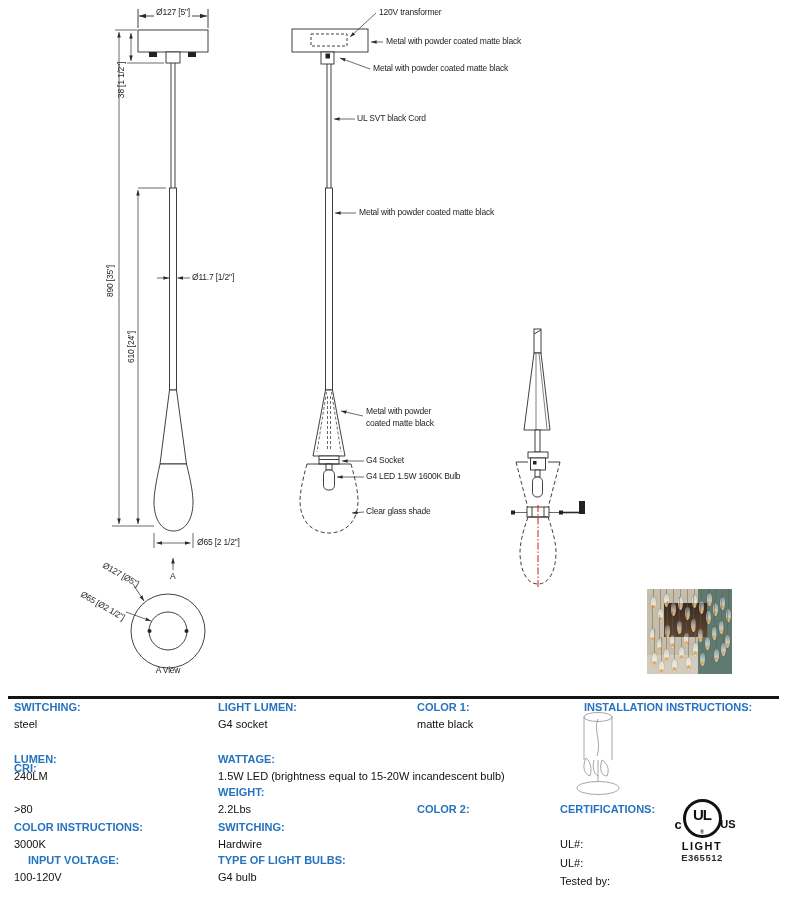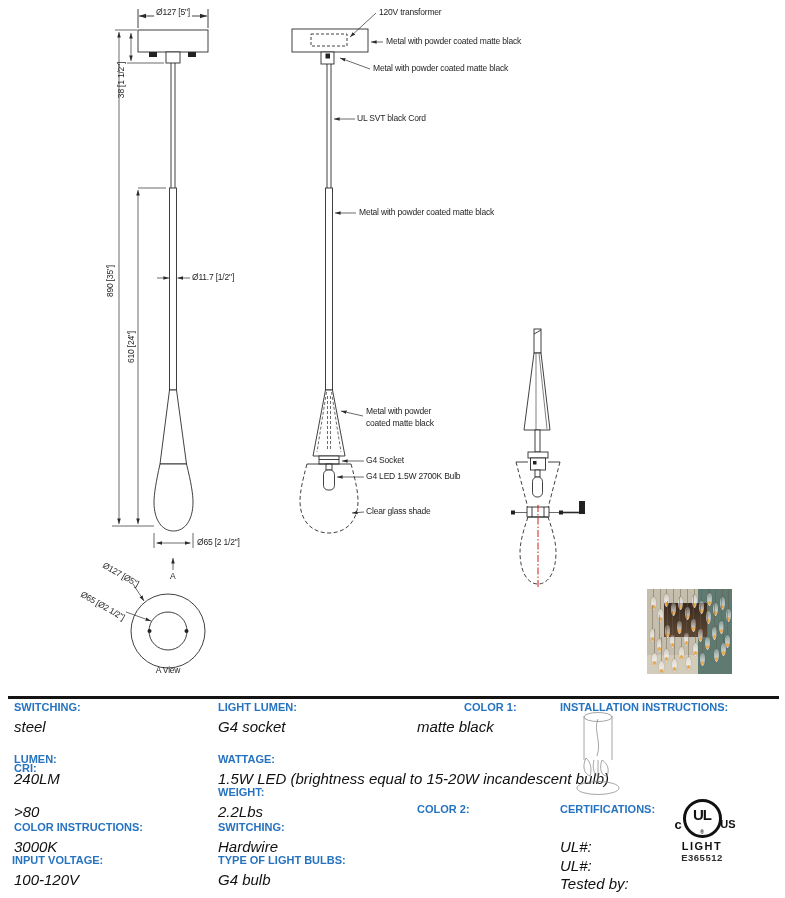--- a/index.html
+++ b/index.html
@@ -7,21 +7,21 @@
         font-family:"Liberation Sans",sans-serif;}
   svg{position:absolute;left:0;top:0;}
   .lbl{position:absolute;font-size:8.5px;line-height:1.15;color:#1f1f1f;white-space:nowrap;letter-spacing:-0.2px;}
   .vlbl{position:absolute;font-size:8.5px;color:#1f1f1f;white-space:nowrap;letter-spacing:-0.2px;
         transform:translate(-50%,-50%) rotate(-90deg);}
   .r33{position:absolute;font-size:8.5px;color:#1f1f1f;white-space:nowrap;letter-spacing:-0.2px;
        transform-origin:0 0;transform:rotate(30deg);}
   .ctr{transform:translateX(-50%);}
   .wbg{background:#fff;padding:0 2px;}
   .th{position:absolute;font-size:11px;font-weight:bold;color:#2673C0;white-space:nowrap;}
-  .tv{position:absolute;font-size:15px;color:#111;white-space:nowrap;font-style:italic;}
+  .tv{position:absolute;font-size:11px;color:#111;white-space:nowrap;}
   .toprule{position:absolute;left:8px;top:696px;width:771px;height:3px;background:#141414;}
   
   .photo{position:absolute;left:647px;top:589px;width:85px;height:85px;overflow:hidden;background:#C6BEAD;}
   .photo .teal{position:absolute;left:60%;top:0;width:40%;height:100%;background:#5E7A71;}
   .photo .band{position:absolute;left:20%;top:16%;width:50%;height:40%;background:linear-gradient(#3a2b1f,#5d4633);}
   .photo .floor{position:absolute;left:0;top:78%;width:60%;height:22%;background:#d4ccbb;}
   .drop{position:absolute;width:5px;height:13px;border-radius:50% 50% 50% 50%/35% 35% 65% 65%;
         background:linear-gradient(to bottom,rgba(255,255,255,0.25),rgba(252,252,255,0.9));
         box-shadow:0 0 1px rgba(70,60,50,0.7);}
   .drop::before{content:'';position:absolute;left:2px;top:-24px;width:1px;height:24px;background:rgba(105,90,70,0.45);}
@@ -164,21 +164,21 @@
   <span class="lbl ctr" style="left:168px;top:666px;">A View</span>
 
   <span class="lbl" style="left:379px;top:8px;">120V transformer</span>
   <span class="lbl" style="left:386px;top:37px;">Metal with powder coated matte black</span>
   <span class="lbl" style="left:373px;top:64px;">Metal with powder coated matte black</span>
   <span class="lbl" style="left:357px;top:114px;">UL SVT black Cord</span>
   <span class="lbl" style="left:359px;top:208px;">Metal with powder coated matte black</span>
   <span class="lbl" style="left:366px;top:407px;">Metal with powder</span>
   <span class="lbl" style="left:366px;top:419px;">coated matte black</span>
   <span class="lbl" style="left:366px;top:456px;">G4 Socket</span>
-  <span class="lbl" style="left:366px;top:472px;">G4 LED 1.5W 2700K Bulb</span>
+  <span class="lbl" style="left:366px;top:472px;">G4 LED 1.5W 1600K Bulb</span>
   <span class="lbl" style="left:366px;top:507px;">Clear glass shade</span>
 
   <div class="photo">
     <div class="teal"></div>
     <div class="band"></div>
     <div class="floor"></div>
     <div style="position:absolute;inset:0;">
         <div class="drop" style="left: 4px; top: 8px;"></div>
         <div class="drop" style="left: 11px; top: 20px;"></div>
         <div class="drop" style="left: 17px; top: 5px;"></div>
@@ -216,43 +216,43 @@
         <div class="drop" style="left: 74px; top: 54px;"></div>
       </div>
   </div>
 
   <div class="toprule"></div>
 
   <span class="th" style="left:14px;top:701px;">SWITCHING:</span>
   <span class="tv" style="left:14px;top:718px;">steel</span>
   <span class="th" style="left:218px;top:701px;">LIGHT LUMEN:</span>
   <span class="tv" style="left:218px;top:718px;">G4 socket</span>
-  <span class="th" style="left:417px;top:701px;margin-left:47px;">COLOR 1:</span>
+  <span class="th" style="left:417px;top:701px;">COLOR 1:</span>
   <span class="tv" style="left:417px;top:718px;">matte black</span>
-  <span class="th" style="left:560px;top:701px;text-align:right;">INSTALLATION INSTRUCTIONS:</span>
+  <span class="th" style="left:584px;top:701px;text-align:right;">INSTALLATION INSTRUCTIONS:</span>
 
   <span class="th" style="left:14px;top:753px;">LUMEN:</span>
   <span class="tv" style="left:14px;top:770px;">240LM</span>
   <span class="th" style="left:218px;top:753px;">WATTAGE:</span>
   <span class="tv" style="left:218px;top:770px;">1.5W LED (brightness equal to 15-20W incandescent bulb)</span>
 
   <span class="th" style="left:14px;top:762px;">CRI:</span>
   <span class="tv" style="left:14px;top:803px;">&gt;80</span>
   <span class="th" style="left:218px;top:786px;">WEIGHT:</span>
   <span class="tv" style="left:218px;top:803px;">2.2Lbs</span>
   <span class="th" style="left:417px;top:803px;">COLOR 2:</span>
   <span class="th" style="left:560px;top:803px;">CERTIFICATIONS:</span>
 
   <span class="th" style="left:14px;top:821px;">COLOR INSTRUCTIONS:</span>
   <span class="tv" style="left:14px;top:838px;">3000K</span>
   <span class="th" style="left:218px;top:821px;">SWITCHING:</span>
   <span class="tv" style="left:218px;top:838px;">Hardwire</span>
   <span class="tv" style="left:560px;top:838px;">UL#:</span>
 
-  <span class="th" style="left:12px;top:854px;">INPUT VOLTAGE:</span>
+  <span class="th" style="left:28px;top:854px;">INPUT VOLTAGE:</span>
   <span class="tv" style="left:14px;top:871px;">100-120V</span>
   <span class="th" style="left:218px;top:854px;text-align:right;">TYPE OF LIGHT BULBS:</span>
   <span class="tv" style="left:218px;top:871px;">G4 bulb</span>
   <span class="tv" style="left:560px;top:857px;">UL#:</span>
   <span class="tv" style="left:560px;top:875px;">Tested by:</span>
 
   <svg style="left:572px;top:710px;" width="52" height="88" viewBox="0 0 52 88">
     <g stroke="#8f8f8f" stroke-width="0.8" fill="none">
       <ellipse cx="26" cy="78" rx="21" ry="6.5"></ellipse>
       <line x1="12" y1="6" x2="12" y2="50"></line>

